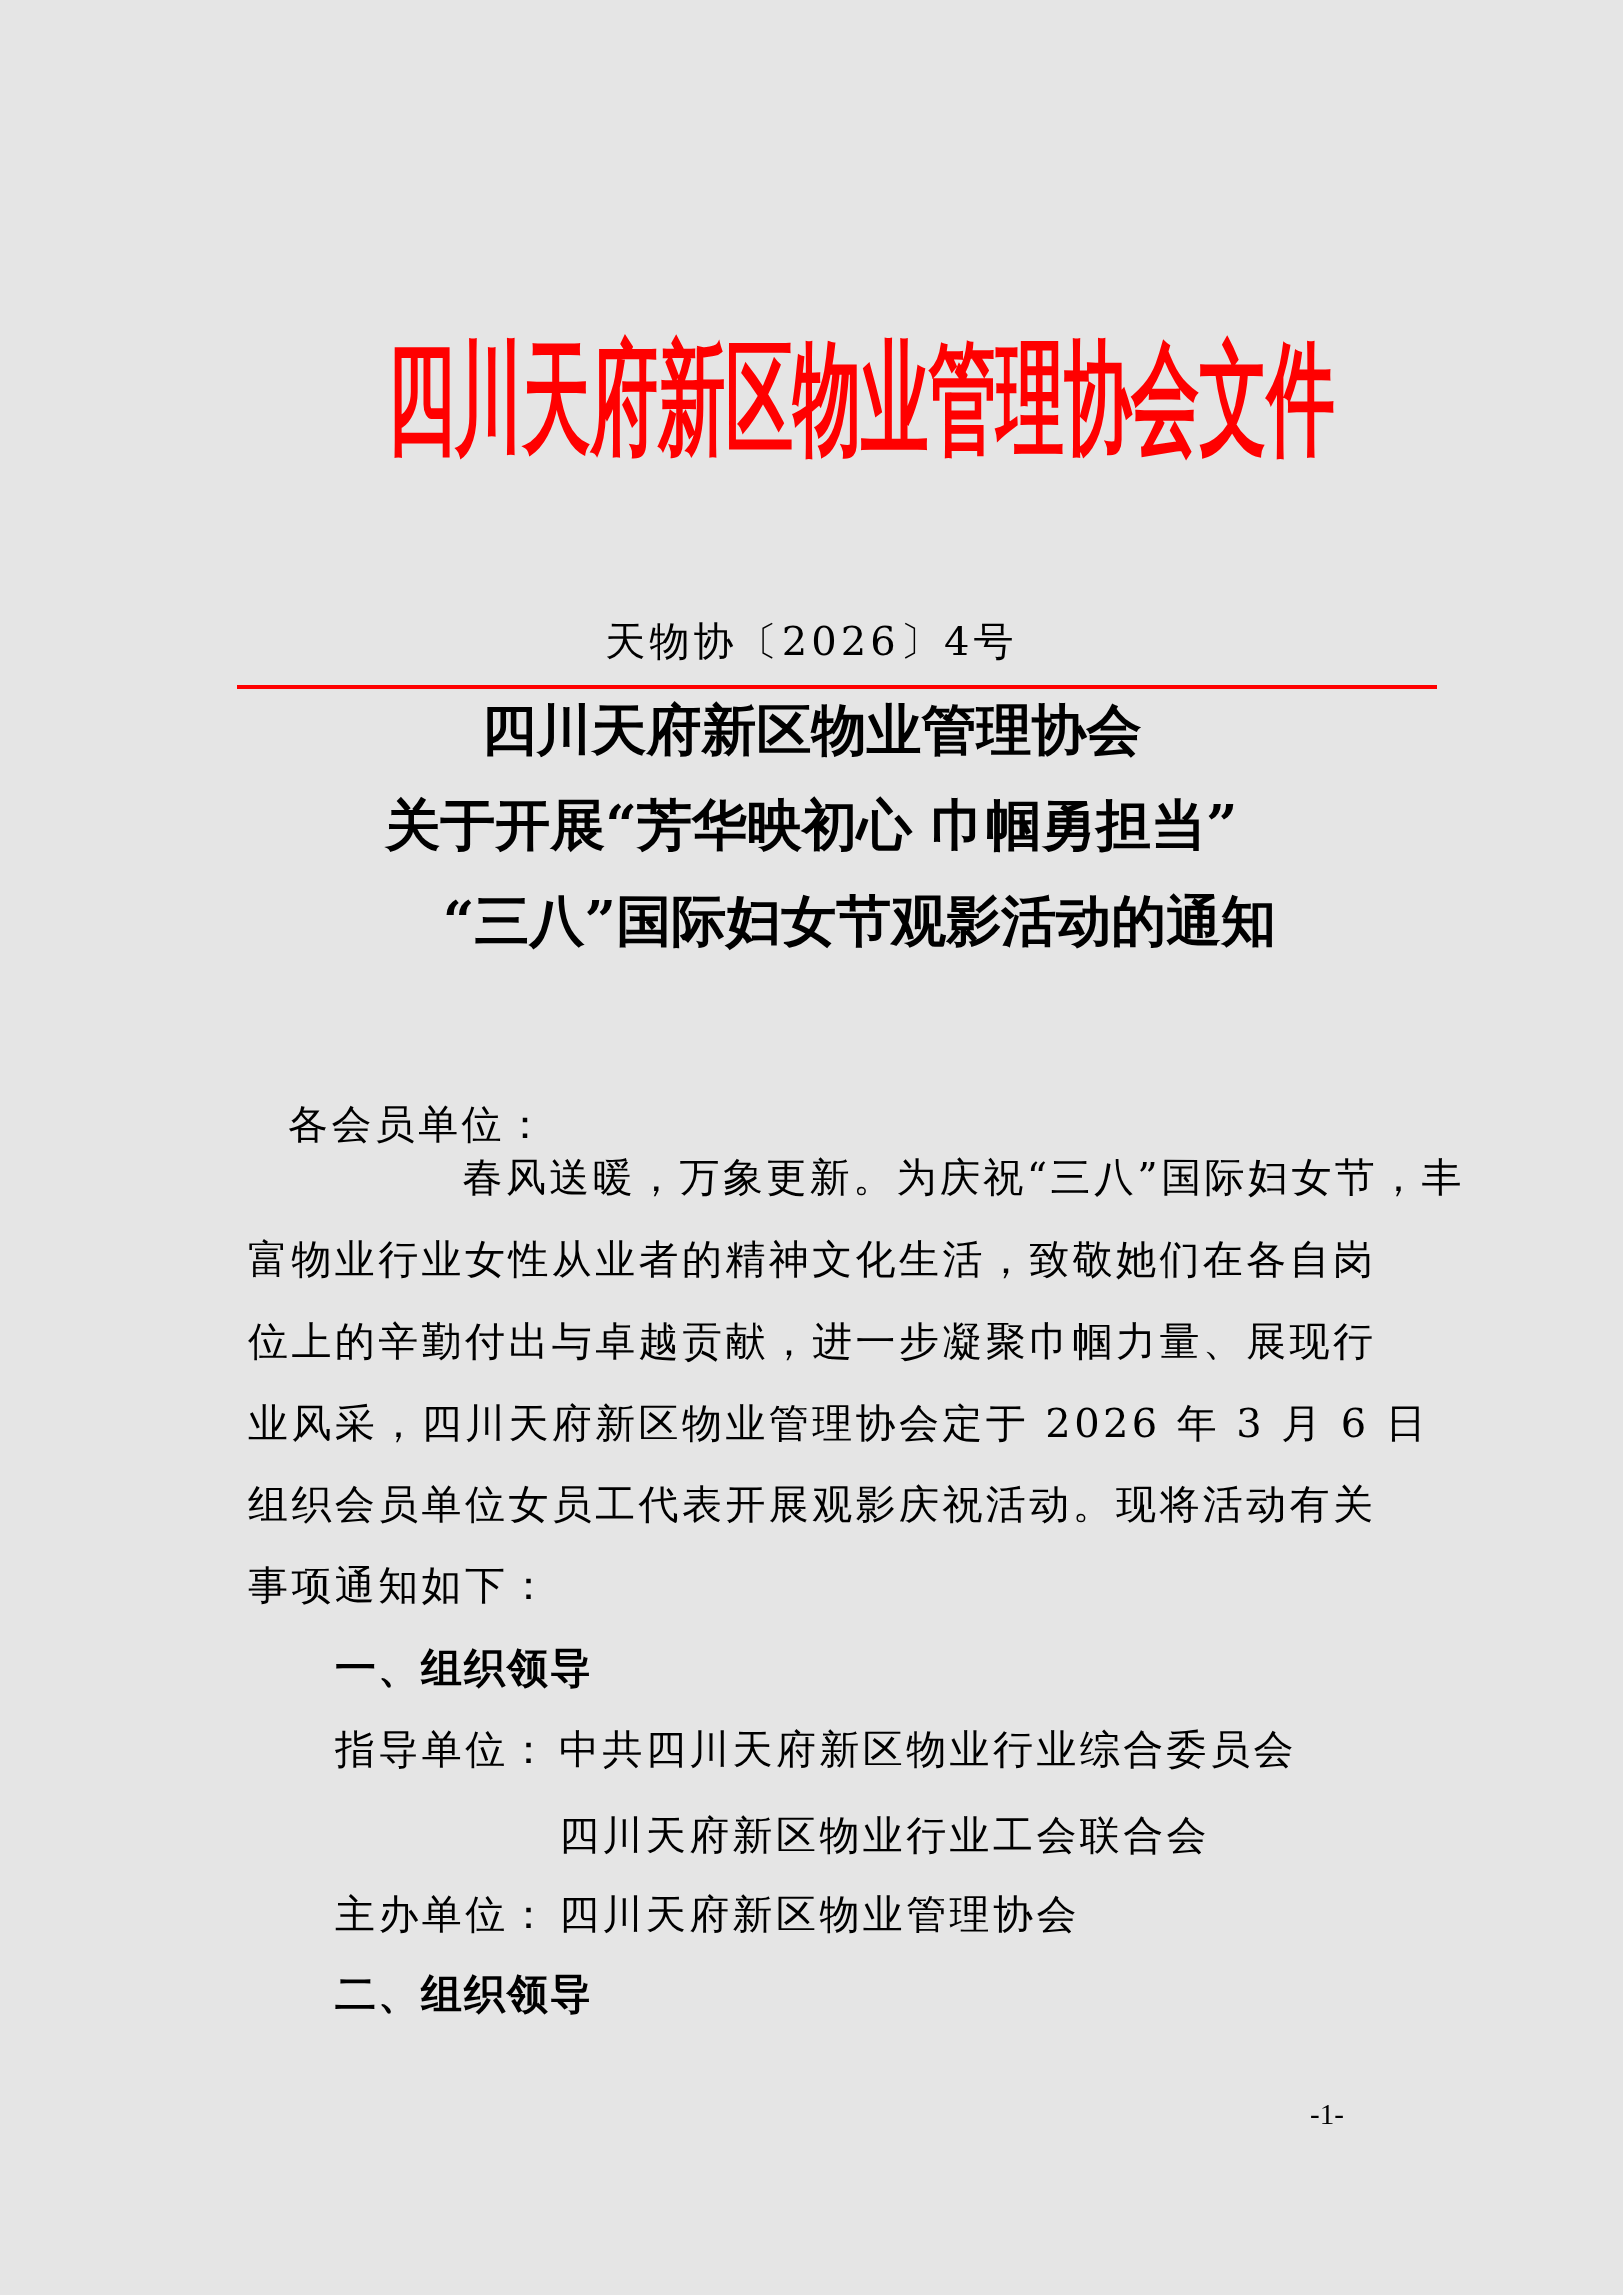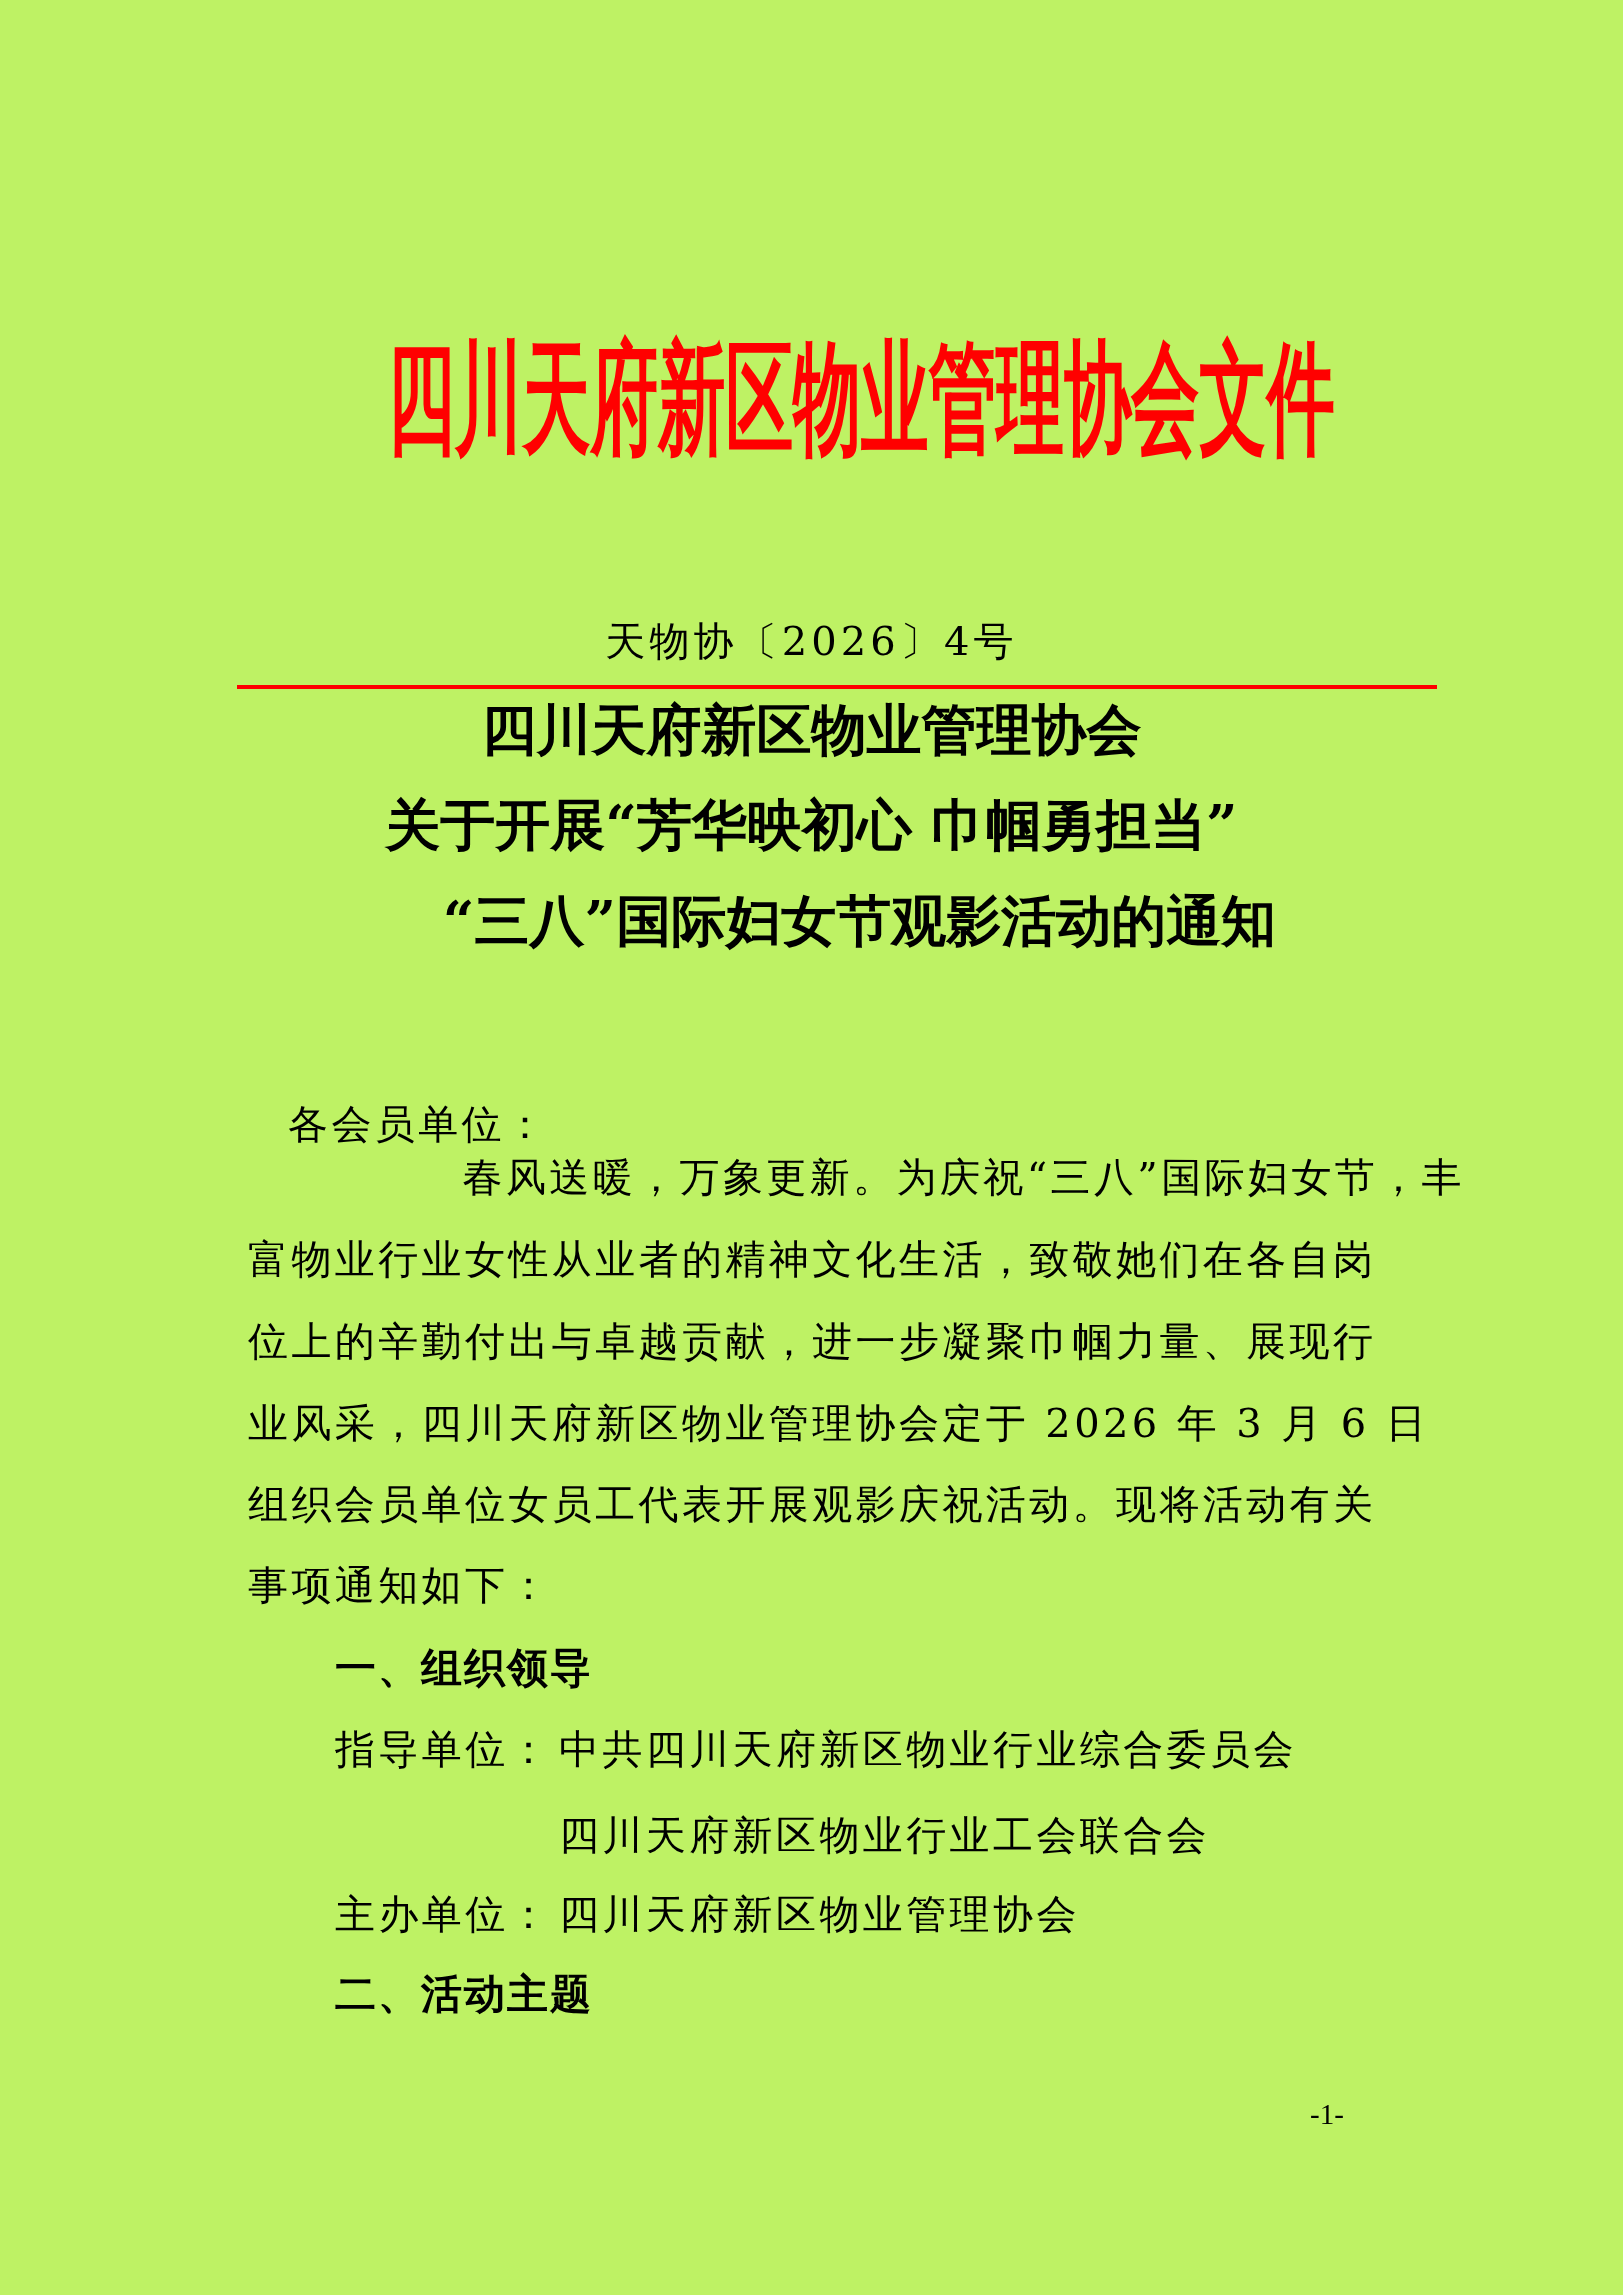--- a/index.html
+++ b/index.html
@@ -13,21 +13,21 @@
     position: relative;
     overflow: hidden;
     font-family: "DejaVu Serif", "Liberation Serif", serif;
     color: #000000;
   }
   .page {
     position: absolute;
     left: 0; top: 0;
     width: 1623px;
     height: 2295px;
-    background: #bef264;
+    background: #e5e5e5;
   }
   
   .doc-header {
     position: absolute;
     left: 0;
     top: 327px;
     width: 1623px;
     height: 143px;
     text-align: center;
     white-space: nowrap;
@@ -151,18 +151,18 @@
 
   <div class="heading-line" style="top:1640px;">一、组织领导</div>
 
   <div class="unit-label" style="top:1721px;">指导单位：</div>
   <div class="unit-value" style="top:1721px;">中共四川天府新区物业行业综合委员会</div>
   <div class="unit-value" style="top:1807px;">四川天府新区物业行业工会联合会</div>
 
   <div class="unit-label" style="top:1886px;">主办单位：</div>
   <div class="unit-value" style="top:1886px;">四川天府新区物业管理协会</div>
 
-  <div class="heading-line" style="top:1966px;">二、活动主题</div>
+  <div class="heading-line" style="top:1966px;">二、组织领导</div>
 
   <div class="page-number">-1-</div>
 
 </div>
 
 
 </body></html>

